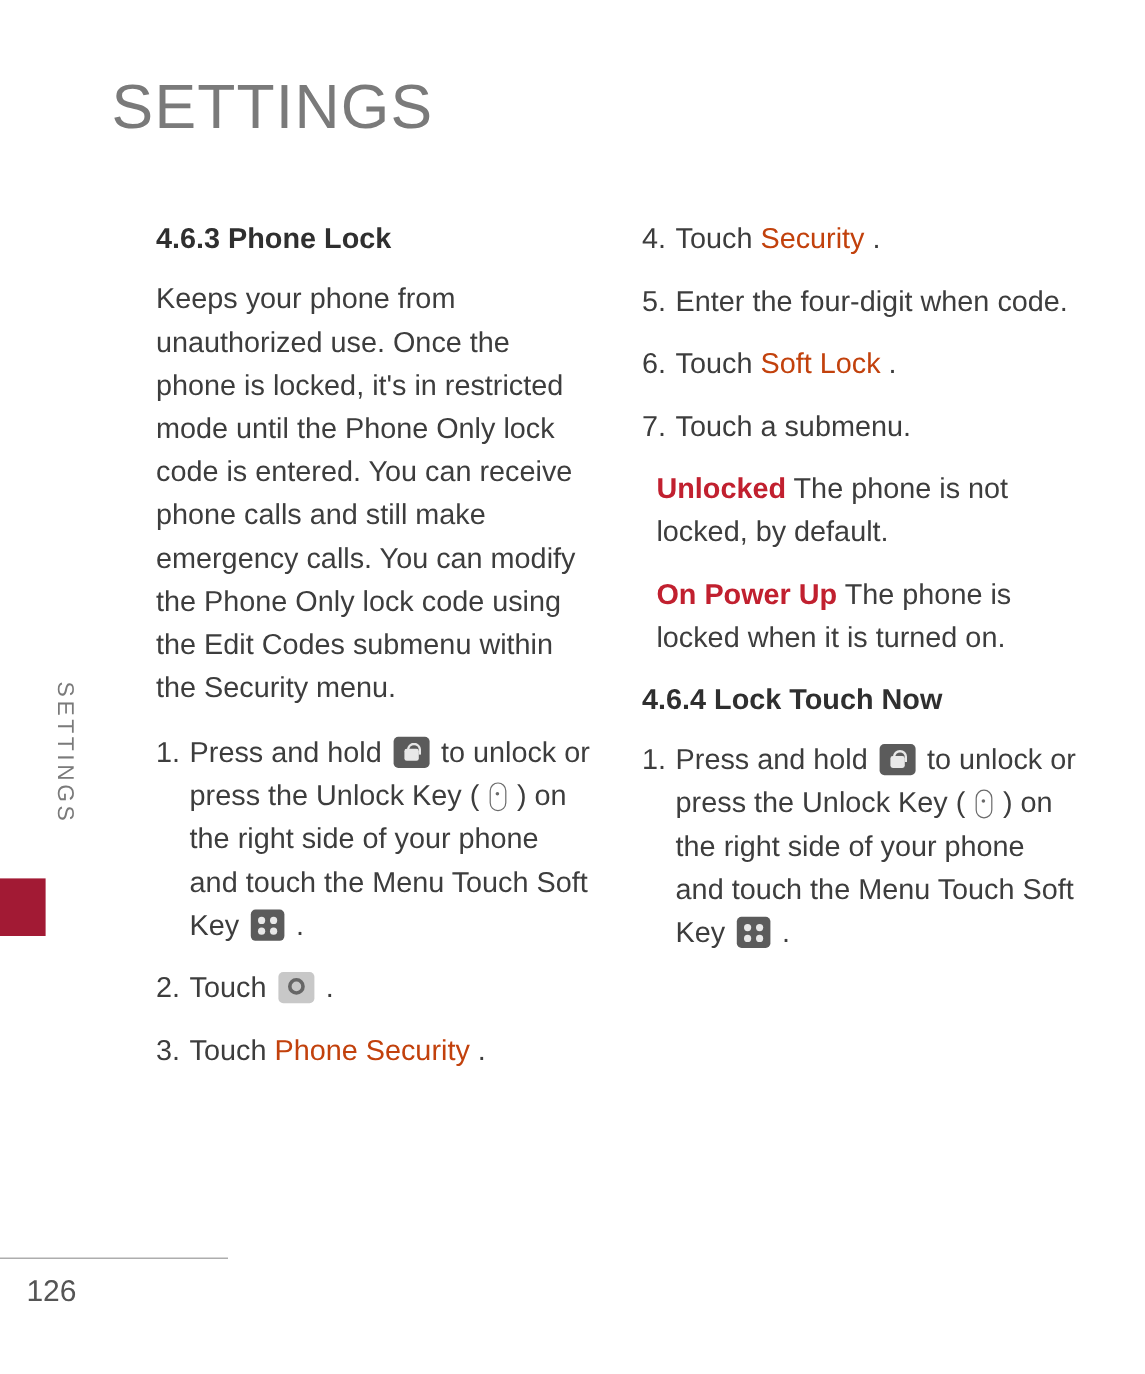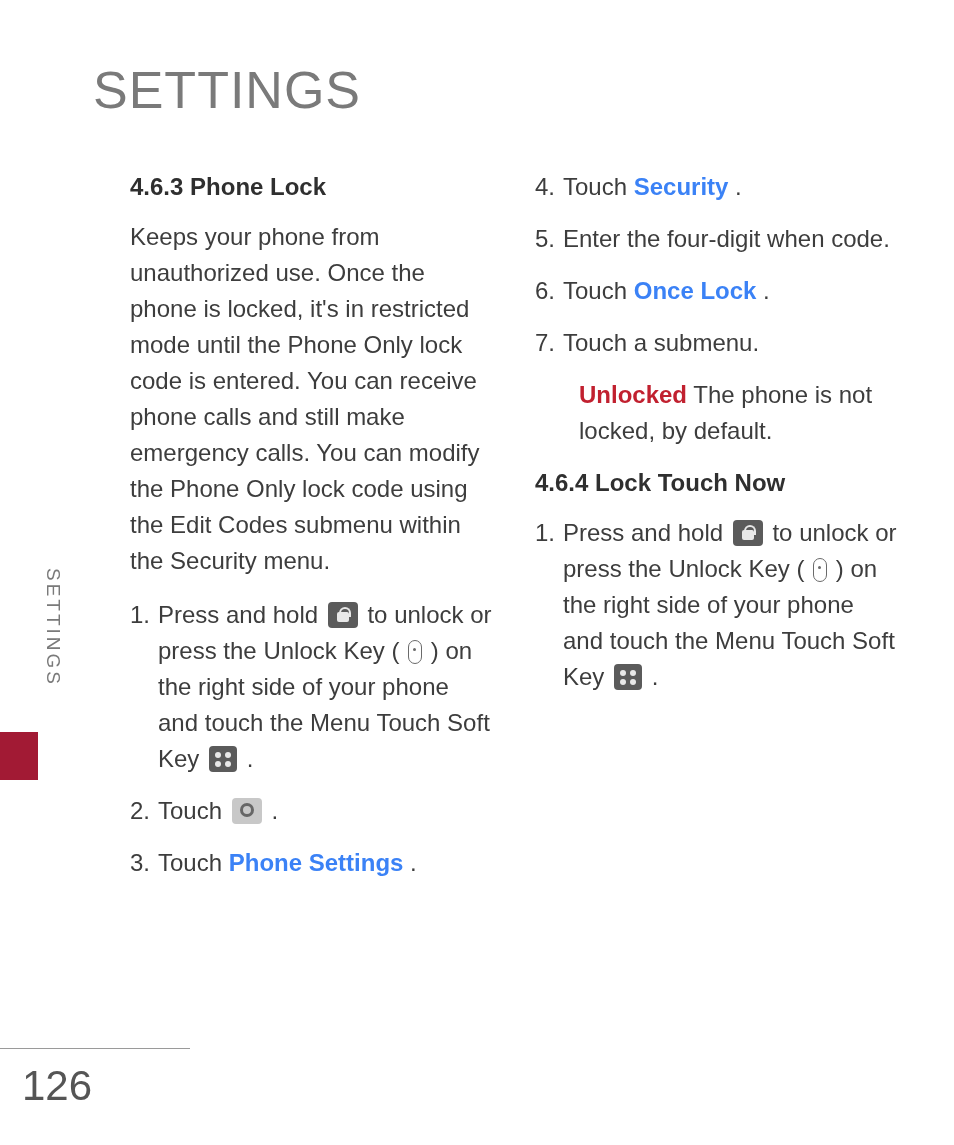--- a/index.html
+++ b/index.html
@@ -16,21 +16,21 @@
     position: absolute;
     top: 60px;
     left: 93px;
     font-size: 52px;
     letter-spacing: 1px;
     color: #7a7a7a;
     font-weight: 400;
   }
   .content {
     position: absolute;
-    top: 169px;
+    top: 182px;
     left: 130px;
     width: 770px;
     column-count: 2;
     column-gap: 40px;
     font-size: 24px;
     line-height: 1.5;
     color: #3d3d3d;
   }
   .section-heading {
     font-weight: 700;
@@ -44,21 +44,21 @@
   .step {
     display: flex;
     margin-bottom: 16px;
   }
   .step .num {
     flex: 0 0 28px;
   }
   .step .body {
     flex: 1;
   }
-  .bold { font-weight: 700; color: #3b82f6; }
+  .bold { font-weight: 400; color: #c2410c; }
   .red  { color: #c1202f; font-weight: 600; }
   .icon {
     display: inline-block;
     vertical-align: -5px;
     width: 30px;
     height: 26px;
     background: #5b5b5b;
     border-radius: 4px;
     position: relative;
     margin: 0 3px;
@@ -118,21 +118,21 @@
   }
   .icon.key-thin::after {
     content: "";
     position: absolute;
     left: 4px; top: 7px;
     width: 3px; height: 3px;
     background: #6a6a6a;
     border-radius: 50%;
   }
   .sub-para {
-    margin-left: 44px;
+    margin-left: 12px;
     margin-bottom: 16px;
   }
   .side-tab-label {
     position: absolute;
     left: 42px;
     top: 568px;
     writing-mode: vertical-rl;
     font-size: 19px;
     letter-spacing: 3px;
     color: #7a7a7a;
@@ -150,21 +150,21 @@
     left: 0;
     top: 1048px;
     width: 190px;
     height: 1px;
     background: #9a9a9a;
   }
   .page-number {
     position: absolute;
     left: 22px;
     top: 1062px;
-    font-size: 42px;
+    font-size: 25px;
     color: #555;
   }
   .colbreak { break-before: column; }
 </style>
 </head>
 <body>
 
 <div class="page-title">SETTINGS</div>
 
 <div class="side-tab-label">SETTINGS</div>
@@ -195,21 +195,21 @@
       <span>Touch </span>
       <span class="icon gear"></span>
       <span>.</span>
     </div>
   </div>
 
   <div class="step">
     <div class="num">3.</div>
     <div class="body">
       <span>Touch </span>
-      <span class="bold">Phone Settings</span>
+      <span class="bold">Phone Security</span>
       <span>.</span>
     </div>
   </div>
 
   <div class="step colbreak">
     <div class="num">4.</div>
     <div class="body">
       <span>Touch </span>
       <span class="bold">Security</span>
       <span>.</span>
@@ -218,35 +218,39 @@
 
   <div class="step">
     <div class="num">5.</div>
     <div class="body">Enter the four-digit when code.</div>
   </div>
 
   <div class="step">
     <div class="num">6.</div>
     <div class="body">
       <span>Touch </span>
-      <span class="bold">Once Lock</span>
+      <span class="bold">Soft Lock</span>
       <span>.</span>
     </div>
   </div>
 
   <div class="step">
     <div class="num">7.</div>
     <div class="body">Touch a submenu.</div>
   </div>
 
   <div class="sub-para">
     <span class="red">Unlocked</span>
     <span>  The phone is not locked, by default.</span>
   </div>
 
+  <div class="sub-para">
+    <span class="red">On Power Up</span>
+    <span>  The phone is locked when  it is turned on.</span>
+  </div>
 
   <div class="section-heading">4.6.4 Lock Touch Now</div>
 
 
   <div class="step">
     <div class="num">1.</div>
     <div class="body">
       <span>Press and hold </span>
       <span class="icon lock"></span>
       <span> to unlock or press the Unlock Key ( </span>

